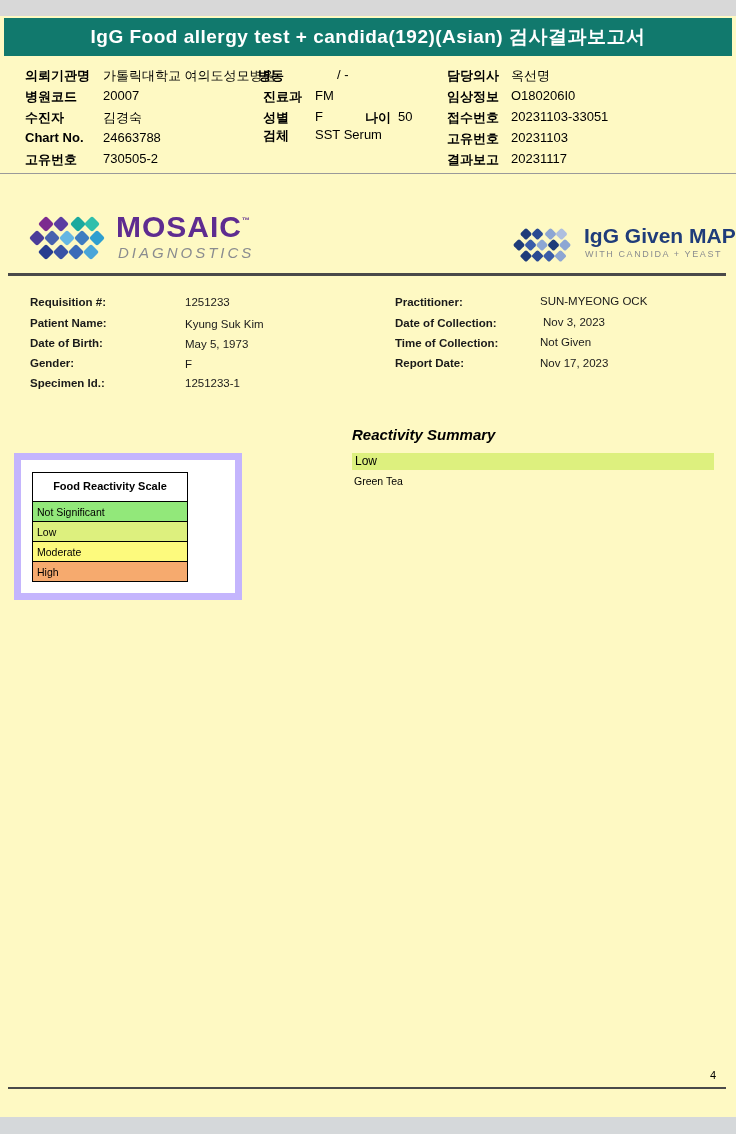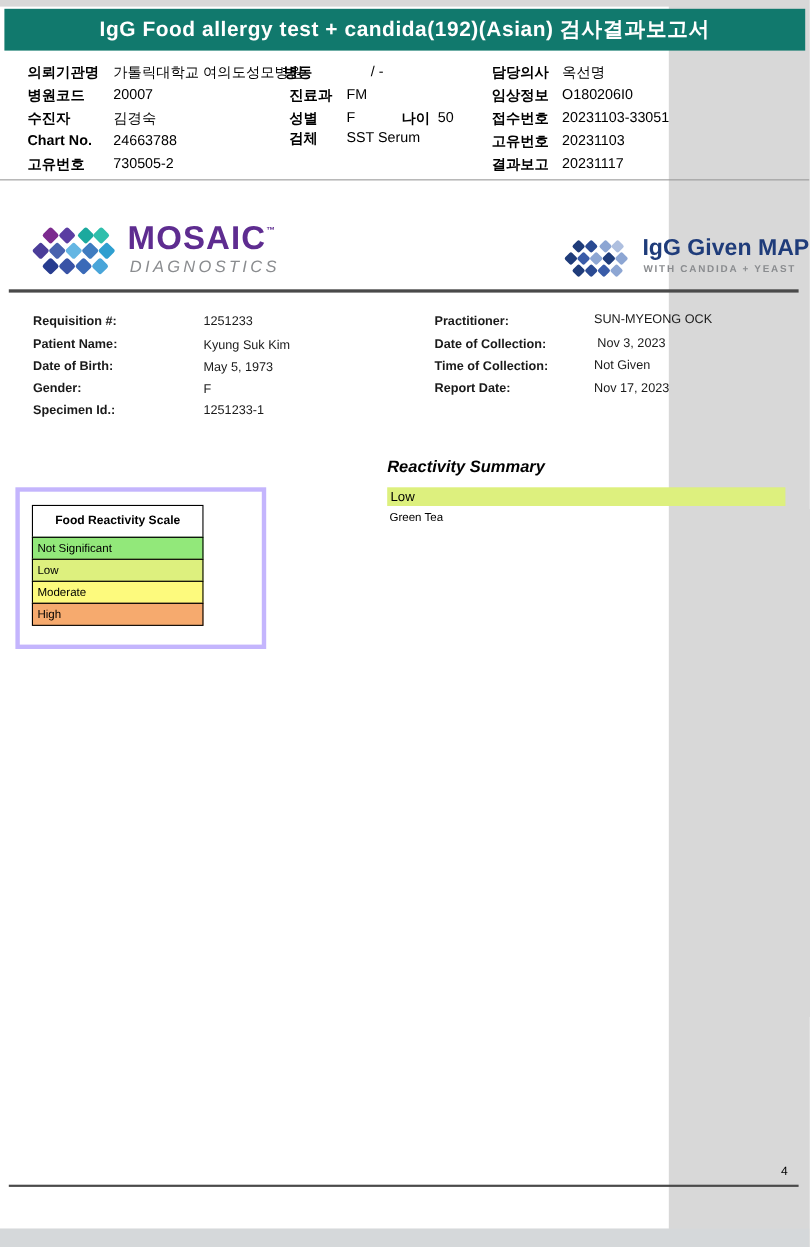--- a/index.html
+++ b/index.html
@@ -7,22 +7,22 @@
     width:736px;height:1134px;
     background:#d8d8d8;
     font-family:"Liberation Sans","DejaVu Sans",sans-serif;
     color:#000;
   }
   .page{
     position:relative;width:736px;height:1134px;
     background:#d8d8d8;overflow:hidden;
   }
   .paper{
-    position:absolute;left:0;top:6px;width:608px;height:1111px;
-    background:#ffffff;
+    position:absolute;left:0;top:16px;width:736px;height:1111px;
+    background:#fef9c3;
   }
   .abs{position:absolute;white-space:nowrap;}
 
   
   .title-banner{
     position:absolute;left:4px;top:2px;width:728px;height:38px;
     background:#11796d;
     display:flex;align-items:center;justify-content:center;
   }
   .title-banner span{
@@ -34,21 +34,21 @@
   .kr-value{font-size:13px;}
 
   .hairline{position:absolute;left:0;width:736px;height:1px;background:#9a9a9a;}
   .thickline{position:absolute;background:#4a4a4a;}
 
   
   .mosaic-name{font-size:30px;font-weight:bold;color:#5e2c90;letter-spacing:1px;}
   .mosaic-tm{font-size:8px;color:#5e2c90;vertical-align:14px;}
   .mosaic-sub{font-size:15px;color:#8a8c8f;letter-spacing:3px;font-style:italic;}
   .igg-name{font-size:21px;font-weight:bold;color:#1f3c7a;}
-  .igg-sub{font-size:9px;color:#8a8c8f;letter-spacing:1.6px;font-weight:bold;}
+  .igg-sub{font-size:9px;color:#8a8c8f;letter-spacing:1.6px;}
 
   
   .rq-label{font-weight:bold;font-size:11.5px;color:#1a1a1a;}
   .rq-value{font-size:11.5px;color:#1a1a1a;}
 
   
   .section-banner{
     position:absolute;left:8px;top:379px;width:716px;height:24px;
     background:#14395c;display:flex;align-items:center;
   }
@@ -60,21 +60,21 @@
   .summary-title{font-weight:bold;font-style:italic;font-size:15px;}
   .summary-bar{
     position:absolute;left:352px;width:362px;height:17px;
     font-size:12px;line-height:17px;padding-left:3px;box-sizing:border-box;
   }
   .summary-item{font-size:10.5px;}
 
   
   .scale-outer{
     position:absolute;left:14px;top:437px;width:228px;height:147px;
-    border:4px solid #c4b5fd;background:#fff;box-sizing:border-box;
+    border:7px solid #c4b5fd;background:#fff;box-sizing:border-box;
   }
   .scale-table{position:absolute;left:11px;top:12px;width:156px;}
   .scale-header{
     border:1.5px solid #000;height:28px;background:#fff;
     font-weight:bold;font-size:11px;text-align:center;line-height:26px;
   }
   .scale-row{
     border:1px solid #000;margin-top:-1px;height:21px;
     font-size:10.5px;line-height:20px;padding-left:4px;box-sizing:border-box;
   }

